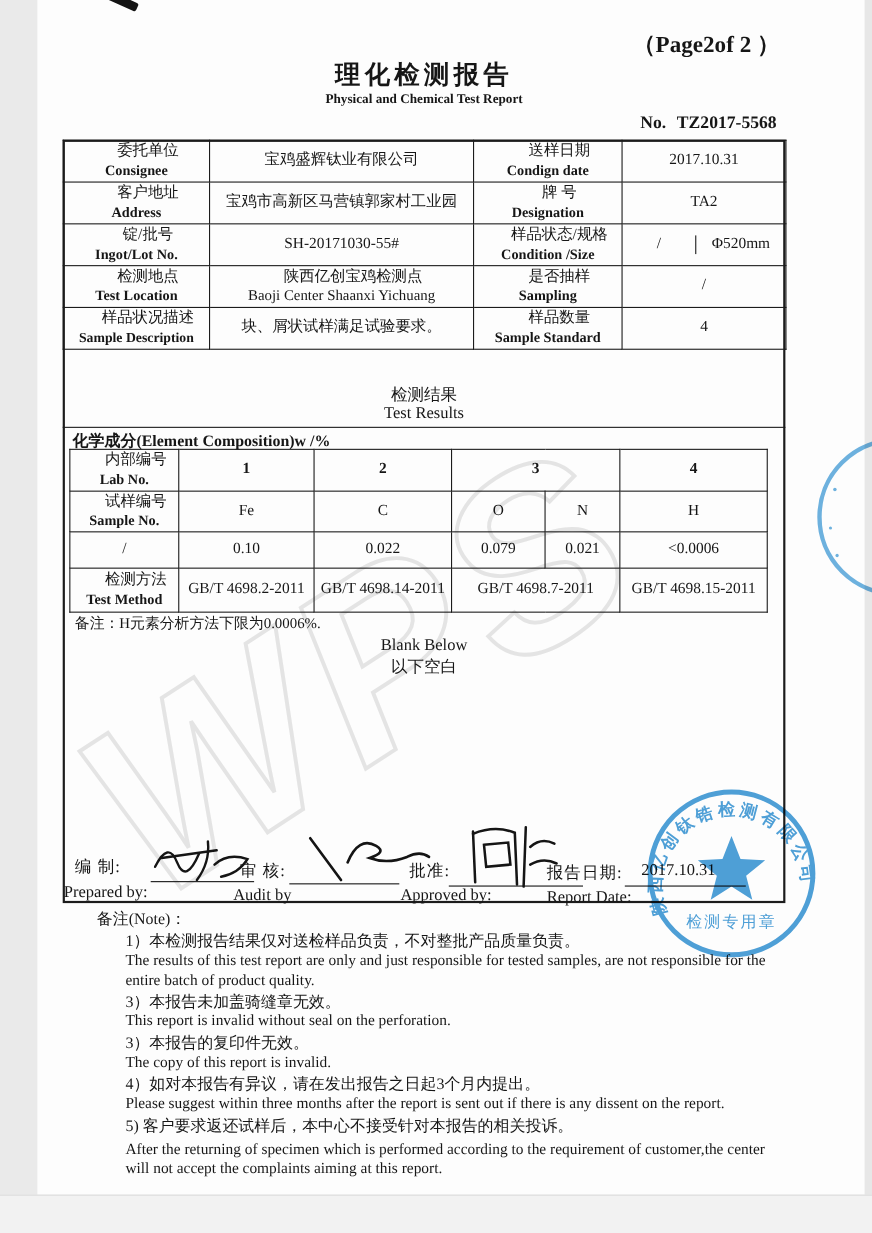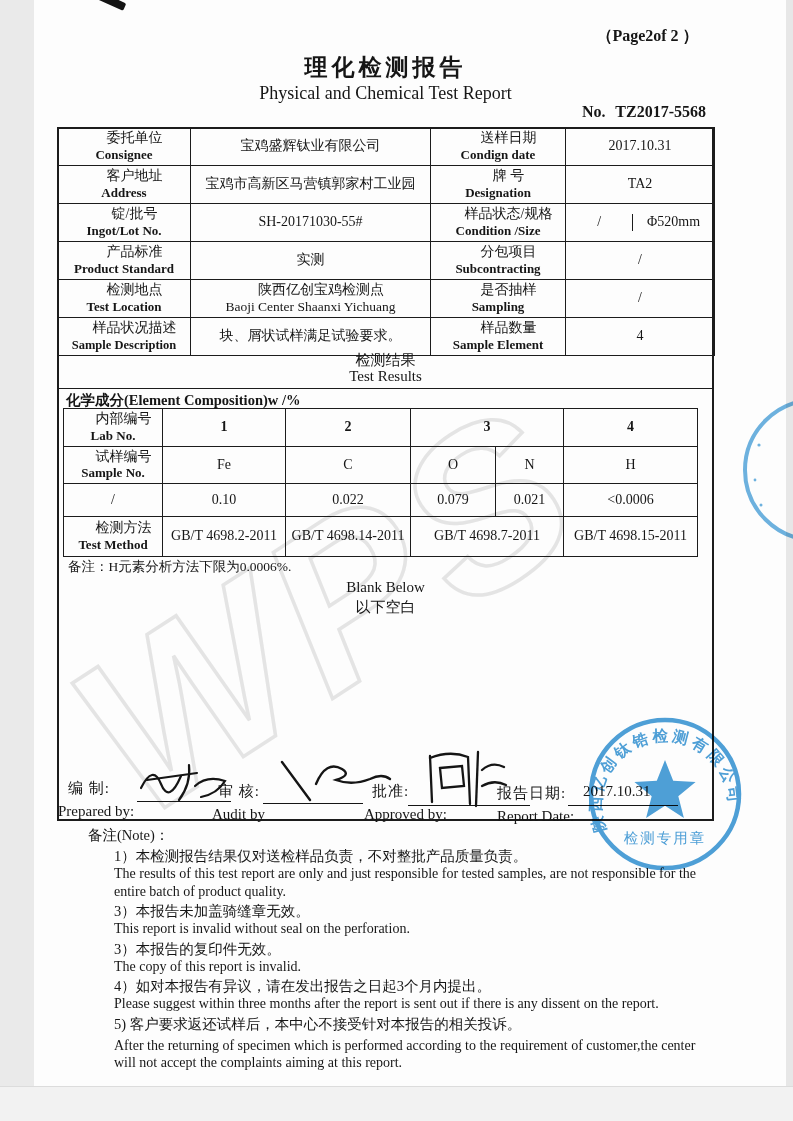--- a/index.html
+++ b/index.html
@@ -3,23 +3,23 @@
 <meta charset="utf-8">
 <style>
   html,body{margin:0;padding:0;background:#ffffff;}
   .page{position:relative;width:793px;height:1121px;background:#fdfdfd;overflow:hidden;
         font-family:"Liberation Serif","DejaVu Serif",serif;color:#161616;}
   .strip-left{position:absolute;left:0;top:0;width:34px;height:1088px;background:#eaeaea;}
   .strip-right{position:absolute;right:0;top:0;width:7px;height:1121px;background:#e7e7e7;}
   .strip-bottom{position:absolute;left:0;top:1086px;width:793px;height:35px;background:#f2f2f2;border-top:1px solid #dcdcdc;}
   .corner-mark{position:absolute;left:96px;top:-3px;width:30px;height:8px;background:#141414;transform:rotate(24deg);border-radius:2px;}
 
-  .page-ind{position:absolute;left:575px;top:26px;width:145px;text-align:center;font-weight:bold;font-size:16px;}
+  .page-ind{position:absolute;left:575px;top:26px;width:145px;text-align:left;font-weight:bold;font-size:21px;}
   .title-zh{position:absolute;left:57px;top:52px;width:657px;text-align:center;font-weight:bold;font-size:23px;letter-spacing:4px;}
-  .title-en{position:absolute;left:57px;top:83px;width:657px;text-align:center;font-weight:normal;font-size:18px;}
+  .title-en{position:absolute;left:57px;top:83px;width:657px;text-align:center;font-weight:bold;font-size:12px;}
   .report-no{position:absolute;left:420px;top:103px;width:286px;text-align:right;font-weight:bold;font-size:16px;word-spacing:6px;}
 
   .outer-box{position:absolute;left:57px;top:127px;width:653px;height:690px;border:2px solid #1c1c1c;}
 
   table.info{position:absolute;left:57px;top:127px;width:657px;border-collapse:collapse;table-layout:fixed;}
   table.info td{border:1.5px solid #1c1c1c;text-align:center;vertical-align:middle;padding:1px 2px;font-size:14px;line-height:16.5px;}
   table.info tr{height:38px;}
   .zh-label{font-size:14px;margin-left:21px;}
   .en-label{font-weight:bold;font-size:13px;}
   .split-cell{display:flex;width:100%;height:100%;align-items:center;}
@@ -119,32 +119,20 @@
           </td>
       <td style="padding:0;">
         <div class="split-cell">
           <div class="split-a">/</div>
           <div class="split-b">Φ520mm</div>
         </div>
       </td>
     </tr>
     <tr>
       <td>
-            <div class="zh-label">产品标准</div>
-          <div class="en-label">Product Standard</div>
-          </td>
-      <td>实测</td>
-      <td>
-            <div class="zh-label">分包项目</div>
-          <div class="en-label">Subcontracting</div>
-          </td>
-      <td>/</td>
-    </tr>
-    <tr>
-      <td>
             <div class="zh-label">检测地点</div>
           <div class="en-label">Test Location</div>
           </td>
       <td>
             <div class="zh-label">陕西亿创宝鸡检测点</div>
           <div style="font-size:13.5px;">Baoji Center Shaanxi Yichuang</div>
           </td>
       <td>
             <div class="zh-label">是否抽样</div>
           <div class="en-label">Sampling</div>
@@ -152,21 +140,21 @@
       <td>/</td>
     </tr>
     <tr>
       <td>
             <div class="zh-label">样品状况描述</div>
           <div class="en-label" style="font-size:12.5px;">Sample Description</div>
           </td>
       <td>块、屑状试样满足试验要求。</td>
       <td>
             <div class="zh-label">样品数量</div>
-          <div class="en-label">Sample Element</div>
+          <div class="en-label">Sample Standard</div>
           </td>
       <td>4</td>
     </tr>
   </tbody>
     </table>
 
   <div class="results-head">
     <div>检测结果</div>
     <div>Test Results</div>
   </div>

